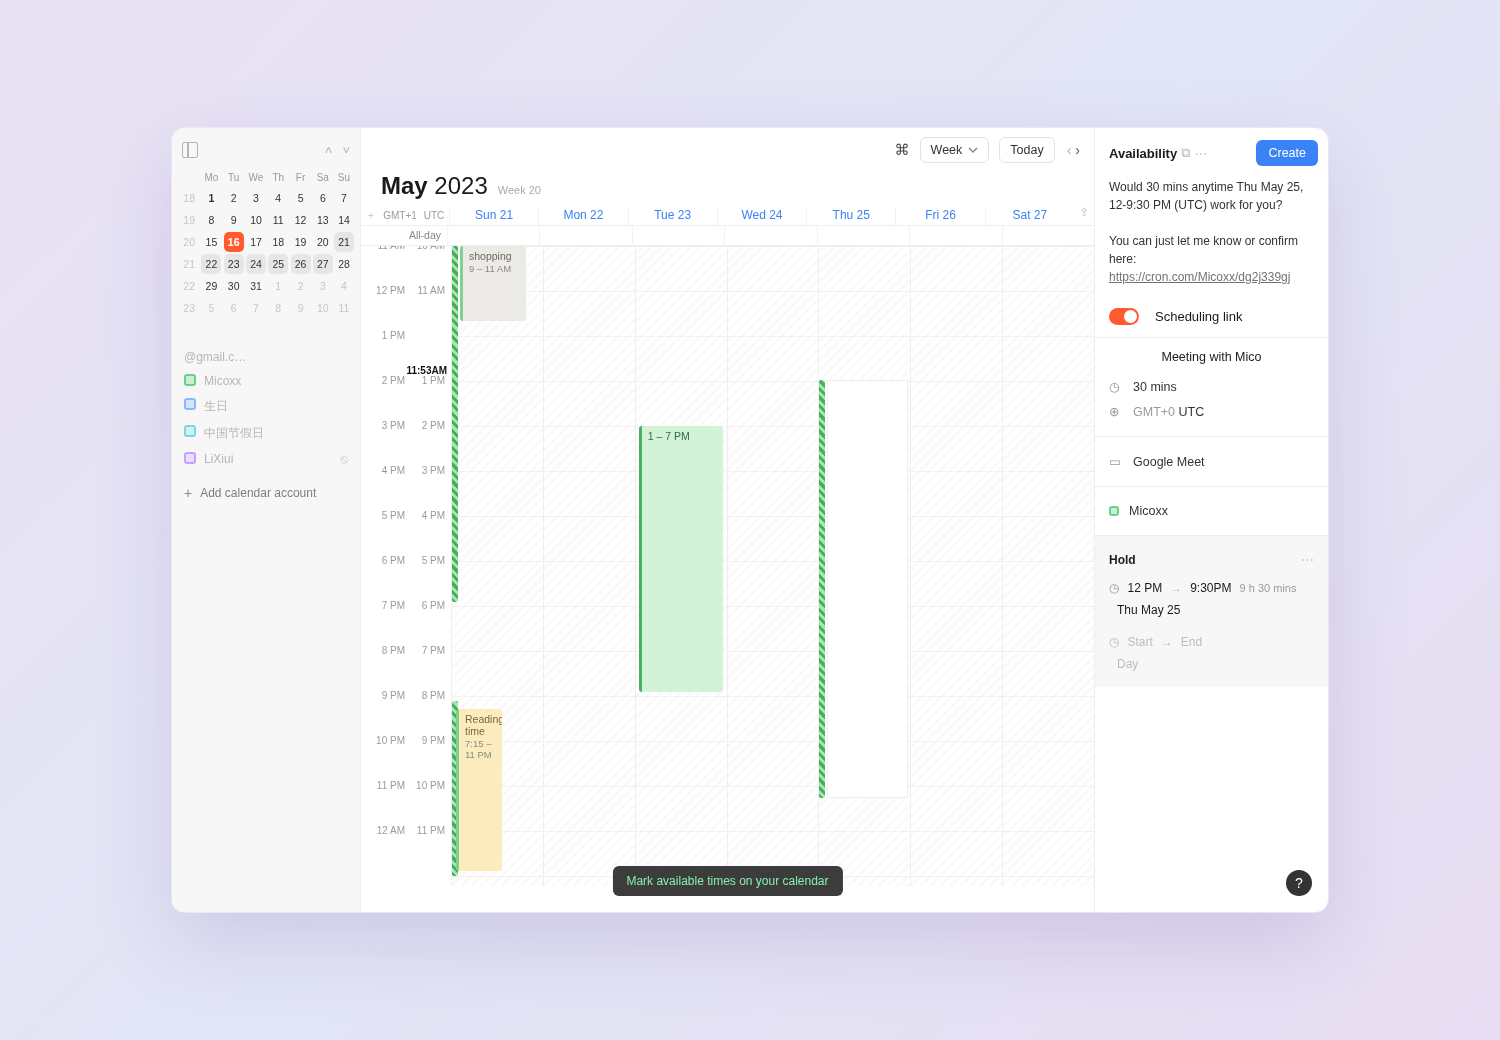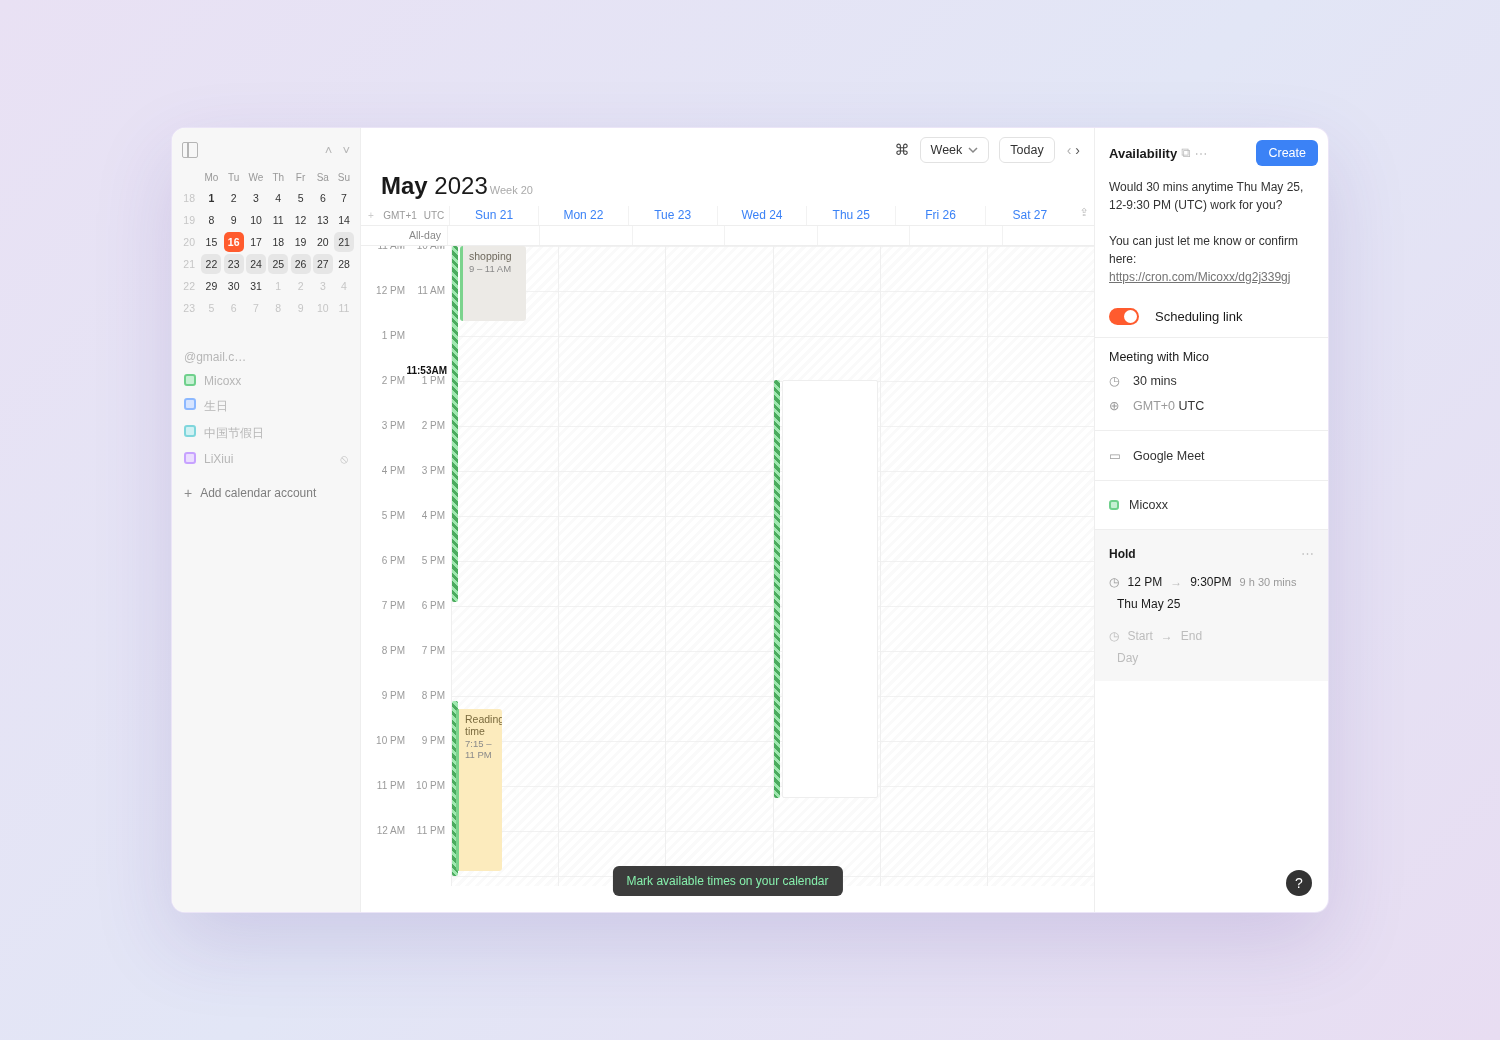--- a/index.html
+++ b/index.html
@@ -47,21 +47,21 @@
   .add-acct { display:flex; align-items:center; gap:8px; padding:8px 6px; margin-top:6px; color:#7e7e7e; font-size:12px; }
   .plus-ic::before { content:"+"; color:#8b8b8b; font-size:14px; }
 
   
   .main { flex:1; display:flex; flex-direction:column; min-width:0; }
   .top-bar { height:44px; display:flex; align-items:center; justify-content:flex-end; padding:0 14px; gap:10px; }
   .cmd-ic { font-size:15px; color:#444; }
   .pill { border:1px solid #e2e2e2; border-radius:6px; padding:5px 10px; font-size:12.5px; display:flex; align-items:center; gap:6px; color:#333; background:#fff; }
   .chevs { display:flex; gap:4px; color:#b0b0b0; font-size:14px; margin-left:2px; }
   .chevs span:last-child { color:#555; }
-  .title-row { display:flex; align-items:baseline; gap:2px; padding:0 20px 6px 20px; }
+  .title-row { display:flex; align-items:baseline; gap:10px; padding:0 20px 6px 20px; }
   .title-row h1 { font-size:24px; font-weight:400; }
   .title-row h1 b { font-weight:700; }
   .title-row .wk-lbl { font-size:11px; color:#aaa; }
 
   .cal-head { display:flex; border-bottom:1px solid #eee; font-size:11px; }
   .gutter { display:flex; }
   .tz-col { width:43px; text-align:center; color:#9a9a9a; font-size:10px; padding:4px 0; }
   .day-h { flex:1; text-align:center; font-size:12px; color:#3b82f6; padding:2px 0 3px 0; border-left:1px solid #f2f2f2;}
   .share-ic { width:20px; color:#bbb; text-align:center; }
 
@@ -100,21 +100,21 @@
   .rp-head { display:flex; align-items:center; gap:4px; padding:12px 10px 12px 14px; }
   .rp-head b { font-size:13px; }
   .create-btn { margin-left:auto; background:#3b82f6; color:#fff; border-radius:6px; padding:6px 12px; font-size:12.5px; font-weight:500; }
   .ic-sml { color:#bbb; font-size:13px; }
   .rp-body { padding:0 14px 10px 14px; font-size:12px; color:#333; line-height:1.5; }
   .rp-body a { color:#737373; text-decoration:underline; }
   .toggle-row { display:flex; align-items:center; gap:16px; padding:12px 14px; }
   .toggle { width:30px; height:17px; background:#ff5b2e; border-radius:10px; position:relative; }
   .toggle::after { content:""; position:absolute; width:13px; height:13px; background:#fff; border-radius:50%; top:2px; right:2px; }
   .sect { border-top:1px solid #eee; padding:12px 14px; font-size:12.5px; }
-  .sect .title { font-weight:500; margin-bottom:4px; }
+  .sect .title { font-weight:500; margin-bottom:10px;text-align:center; }
   .meta-row { display:flex; align-items:center; gap:10px; padding:5px 0; color:#333; }
   .meta-row .ic { width:14px; color:#9a9a9a; }
   .muted { color:#9a9a9a; }
   .hold { background:#f7f7f7; }
   .hold-row { display:flex; align-items:center; gap:8px; padding:4px 0; font-size:12px; }
   .hold-row .arrow { color:#bbb; }
   .hold-row.ph .txt, .hold-row.ph .ic { color:#bdbdbd; }
 
   .help-fab { position:absolute; right:16px; bottom:16px; width:26px; height:26px; border-radius:50%;
     background:#333; color:#fff; display:flex; align-items:center; justify-content:center; font-size:14px; }
@@ -343,20 +343,25 @@
           </div>
           <span class="stem" style="top:455px;height:175px"></span>
           <div class="evt yellow" style="top:463px;height:162px;left:4px;width:46px">
             <span>Reading time</span>
             <span class="et">7:15 – 11 PM</span>
           </div>
         </div>
 
         <div class="day-col"></div>
 
+        <div class="day-col">
+          <div class="evt green" style="top:180px;height:266px">
+            <span>1 – 7 PM</span>
+          </div>
+        </div>
 
         <div class="day-col"></div>
 
         <div class="day-col">
           <span class="stem" style="top:134px;height:418px"></span>
           <div style="position:absolute;left:8px;right:2px;top:134px;height:418px;background:#fff;border:1px solid #eee;border-radius:2px"></div>
         </div>
 
         <div class="day-col"></div>
 

